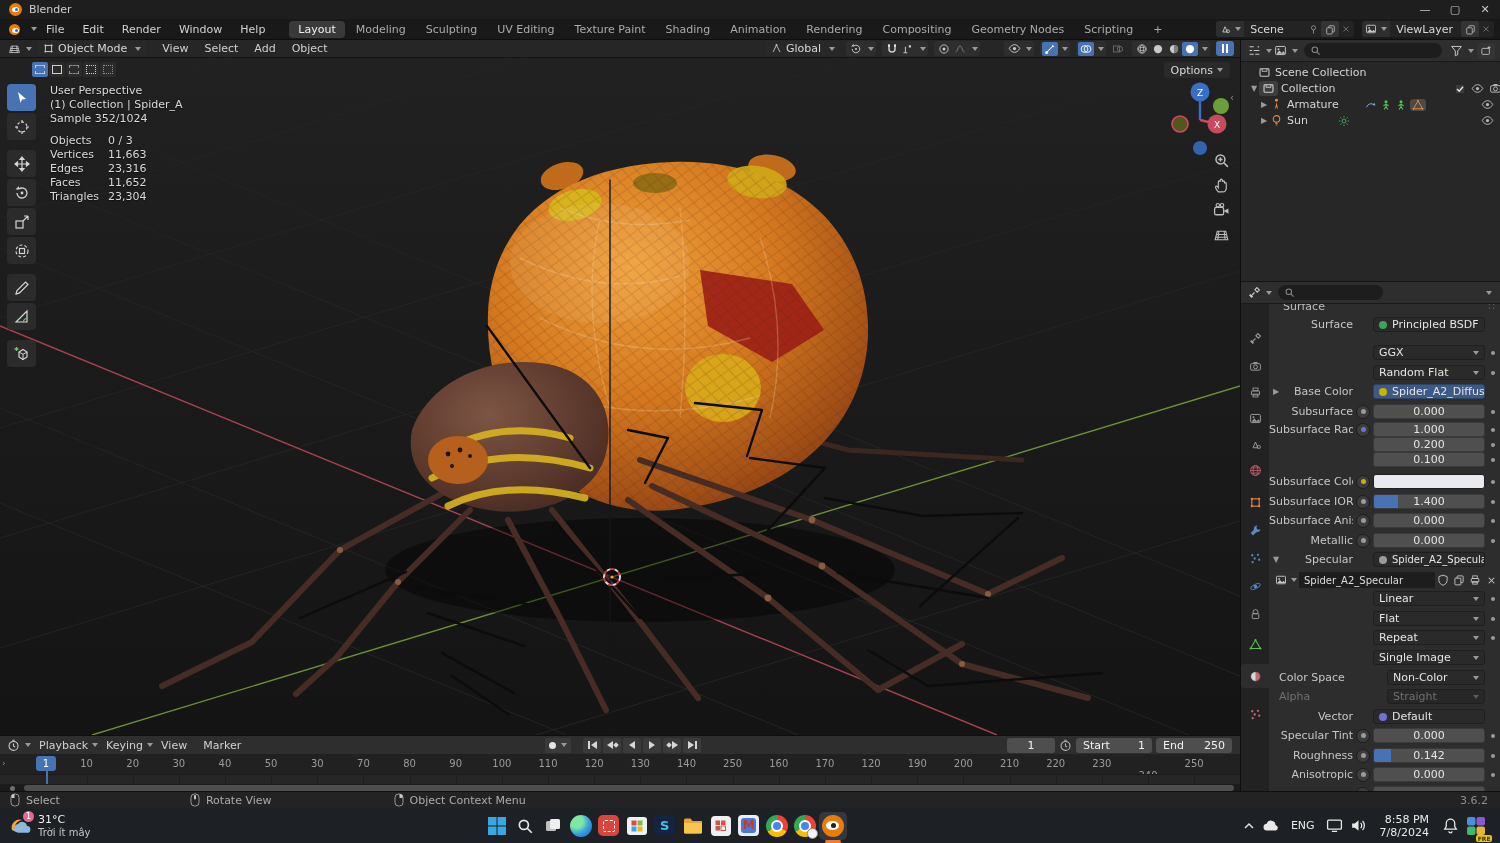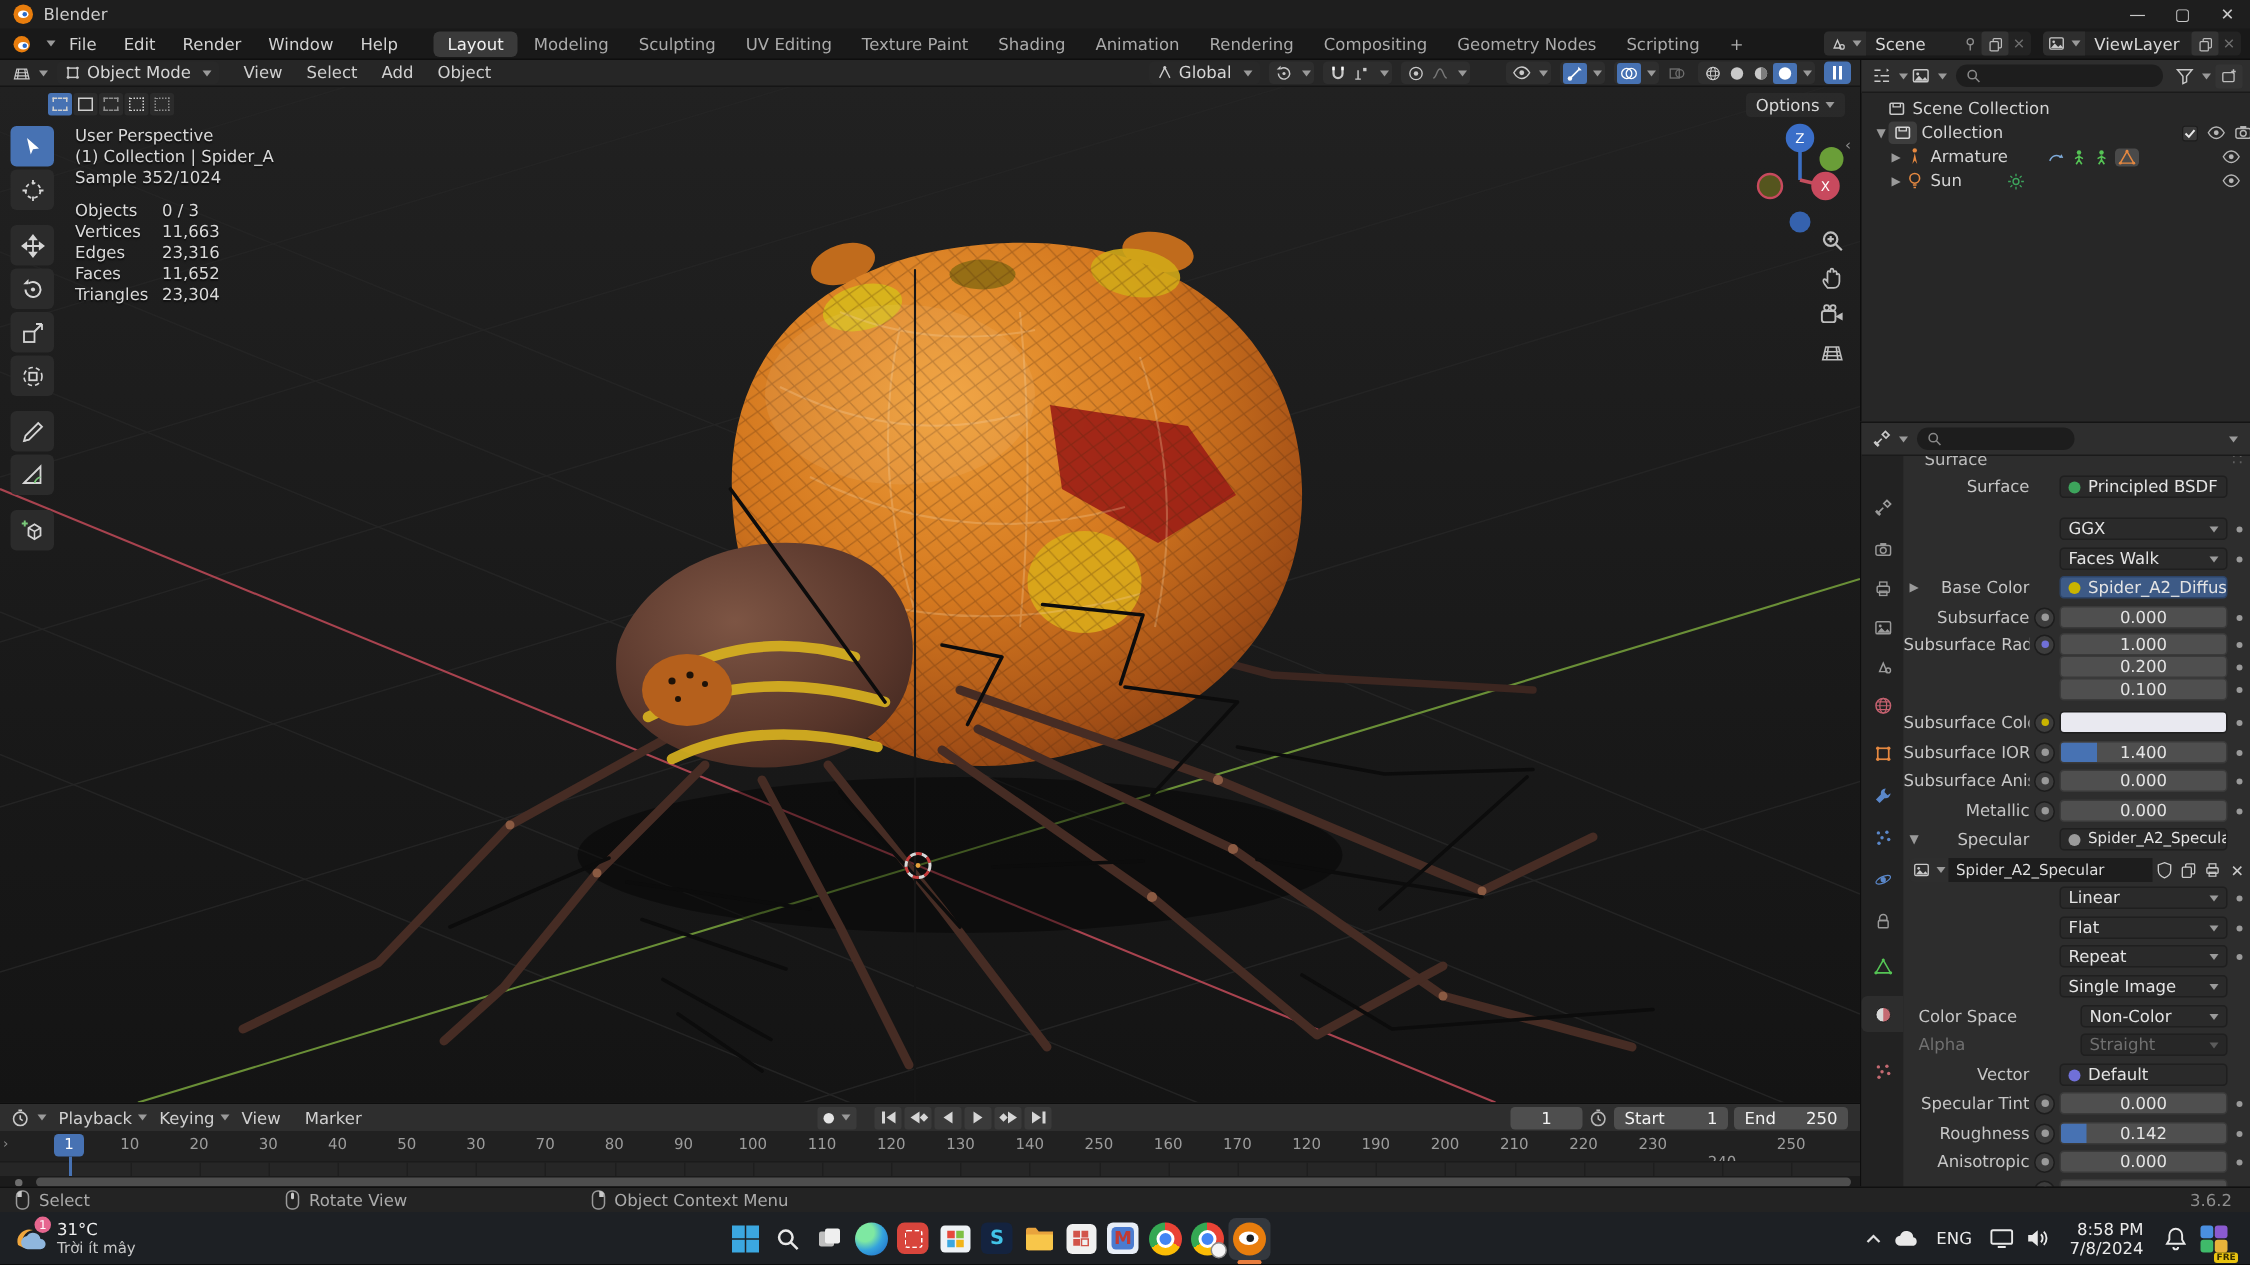--- a/index.html
+++ b/index.html
@@ -1028,21 +1028,21 @@
             <span class="chv ddchv"></span>
           </div>
         <span class="kcol">
             <span class="kdot"></span>
           </span>
       </div>
       <div class="prow" style="top:60px">
         <span class="plabel"></span>
           <span class="psock"></span>
         <div class="pfield">
-            <span>Faces Walk</span>
+            <span>Random Flat</span>
             <span class="chv ddchv"></span>
           </div>
         <span class="kcol">
             <span class="kdot"></span>
           </span>
       </div>
       <div class="prow" style="top:79px">
         <span class="pexp">▶</span>
         <span class="plabel">Base Color</span>
           <span class="psock"></span>

